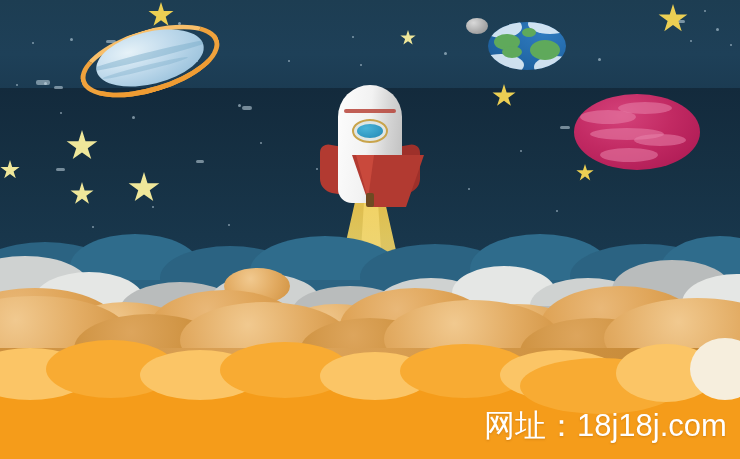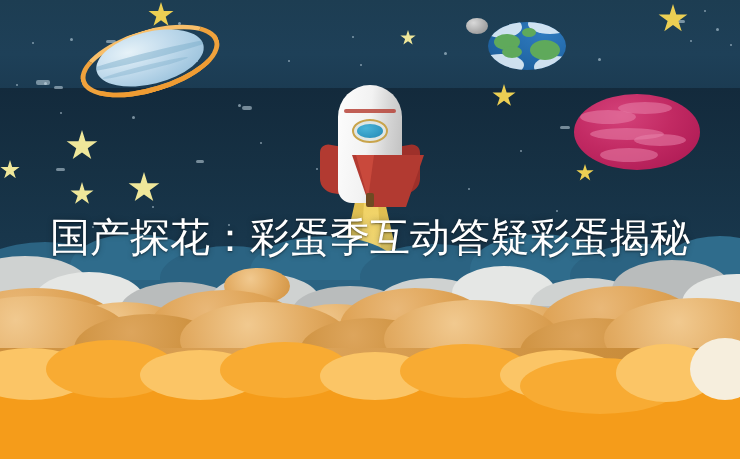--- a/index.html
+++ b/index.html
@@ -413,16 +413,16 @@
     <div class="bpuff pale" style="left:140px;top:-14px;width:120px;height:50px;"></div>
     <div class="bpuff" style="left:220px;top:-22px;width:130px;height:56px;"></div>
     <div class="bpuff pale" style="left:320px;top:-12px;width:110px;height:48px;"></div>
     <div class="bpuff" style="left:400px;top:-20px;width:130px;height:54px;"></div>
     <div class="bpuff pale" style="left:500px;top:-14px;width:120px;height:50px;"></div>
     <div class="bpuff" style="left:520px;top:-6px;width:160px;height:56px;"></div>
     <div class="bpuff pale" style="left:616px;top:-20px;width:100px;height:58px;"></div>
     <div class="bpuff white" style="left:690px;top:-26px;width:70px;height:62px;"></div>
   </div>
 
-  <div class="title">国产探花：彩蛋季互动答疑彩蛋揭秘</div>
-
+
+  <div class="watermark">网址：18j18j.com</div>
 
 </div>
 
 </body></html>

